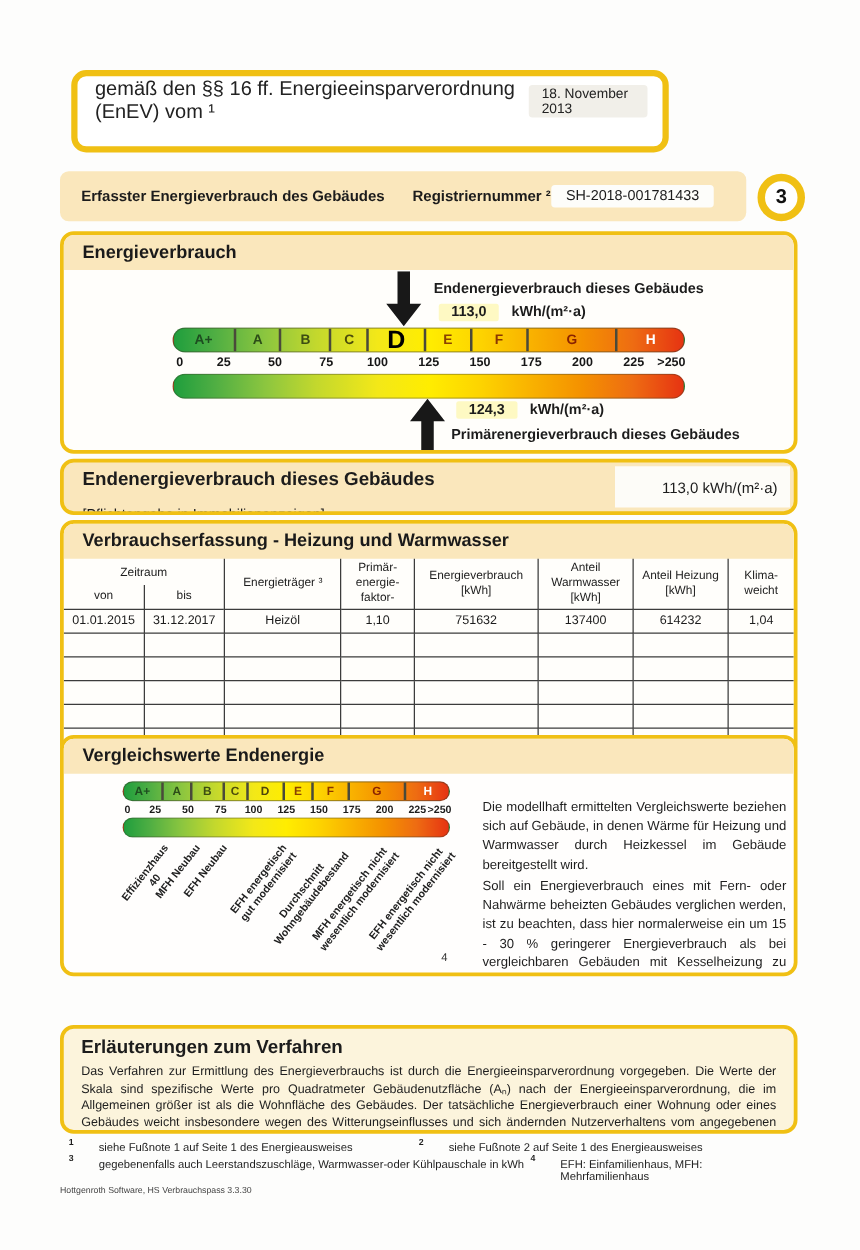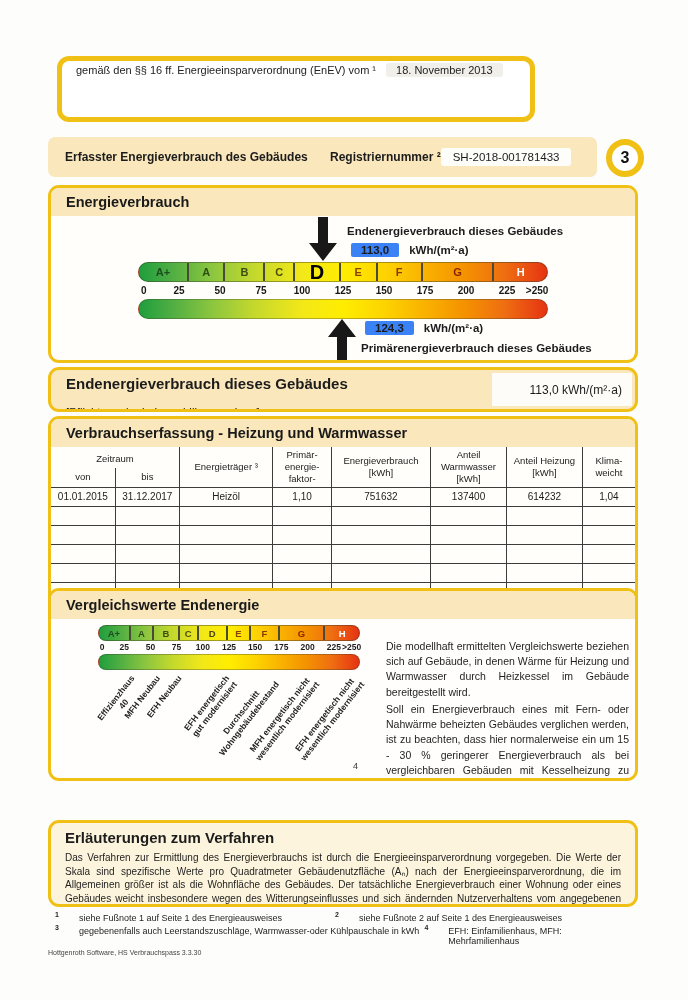--- a/index.html
+++ b/index.html
@@ -6,21 +6,21 @@
   html,body { width:688px; height:1000px; background:#ffffff; font-family:"Liberation Sans", sans-serif; color:#1c1c1c; }
   .sheet { position:relative; width:688px; height:1000px; background:#fdfdfc; overflow:hidden; }
 
   
   .header-box { position:absolute; left:57px; top:56px; width:478px; height:66px;
     background:#fff; border:5px solid #f0c014; border-radius:12px; padding:2px 12px 0 14px; }
   .header-title-row { display:flex; align-items:baseline; gap:14px; }
   .main-title { font-size:37px; font-weight:bold; letter-spacing:-1px; color:#161616; line-height:1.0; }
   .sub-title { font-size:15px; font-weight:bold; color:#161616; }
   .law-row { display:flex; align-items:center; gap:10px; margin-top:0px; }
-  .law-text { font-size:11px; color:#222; }
+  .law-text { font-size:16px; color:#222; }
   .law-date { font-size:11px; color:#222; background:#f1efe9; border-radius:3px; padding:1px 10px; }
 
   
   .meta-bar { position:absolute; left:48px; top:137px; width:549px; height:40px;
     background:#fae7bc; border-radius:7px; display:flex; align-items:center; }
   .meta-label { font-size:12px; font-weight:bold; margin-left:17px; width:265px; }
   .meta-reg-label { font-size:12px; font-weight:bold; }
   .meta-reg-value { font-size:11.5px; background:#fdfdfa; border-radius:3px; padding:3px 12px; }
   .page-circle { position:absolute; left:606px; top:139px; width:38px; height:38px; border-radius:50%;
     background:#fff; border:6px solid #f0c014; display:flex; align-items:center; justify-content:center;
@@ -30,21 +30,21 @@
   .section-box { position:absolute; left:48px; width:590px; background:#fffefb;
     border:3px solid #f0c014; border-radius:11px; overflow:hidden; }
   .section-header { background:#fae7bc; height:28px; display:flex; align-items:center; padding-left:15px;
     font-size:14.5px; font-weight:bold; color:#1a1a1a; }
 
   
   .energy-box { top:185px; height:178px; }
   .arrow { position:absolute; width:30px; height:44px; }
   .marker-label { position:absolute; font-size:11.5px; font-weight:bold; white-space:nowrap; }
   .marker-value-row { position:absolute; display:flex; align-items:center; gap:10px; font-size:11.5px; font-weight:bold; }
-  .marker-value-box { background:#3b82f6; padding:1px 10px; border-radius:2px; }
+  .marker-value-box { background:#fef9c3; padding:1px 10px; border-radius:2px; }
 
   .band { position:absolute; left:87px; width:410px; height:20px; border-radius:10px;
     background:linear-gradient(90deg,#1f9e3d 0%,#4fae43 8%,#8cc63f 18%,#c3d82d 28%,#f3e818 40%,#ffed00 50%,#fdd400 60%,#f9b200 70%,#f49100 80%,#ee6c12 90%,#e63312 100%);
     border:1px solid rgba(60,60,40,.45); display:flex; overflow:visible; }
   .band-seg { position:relative; display:flex; align-items:center; justify-content:center;
     font-weight:bold; font-size:11px; border-right:2px solid #4a4a3a; }
   .band-seg:last-child { border-right:none; }
   .band-seg.hl { font-size:20px; color:#000; }
   .ticks { position:absolute; left:87px; width:410px; height:12px; font-size:10px; font-weight:bold; color:#161616; }
   .tick { position:absolute; transform:translateX(-50%); }

